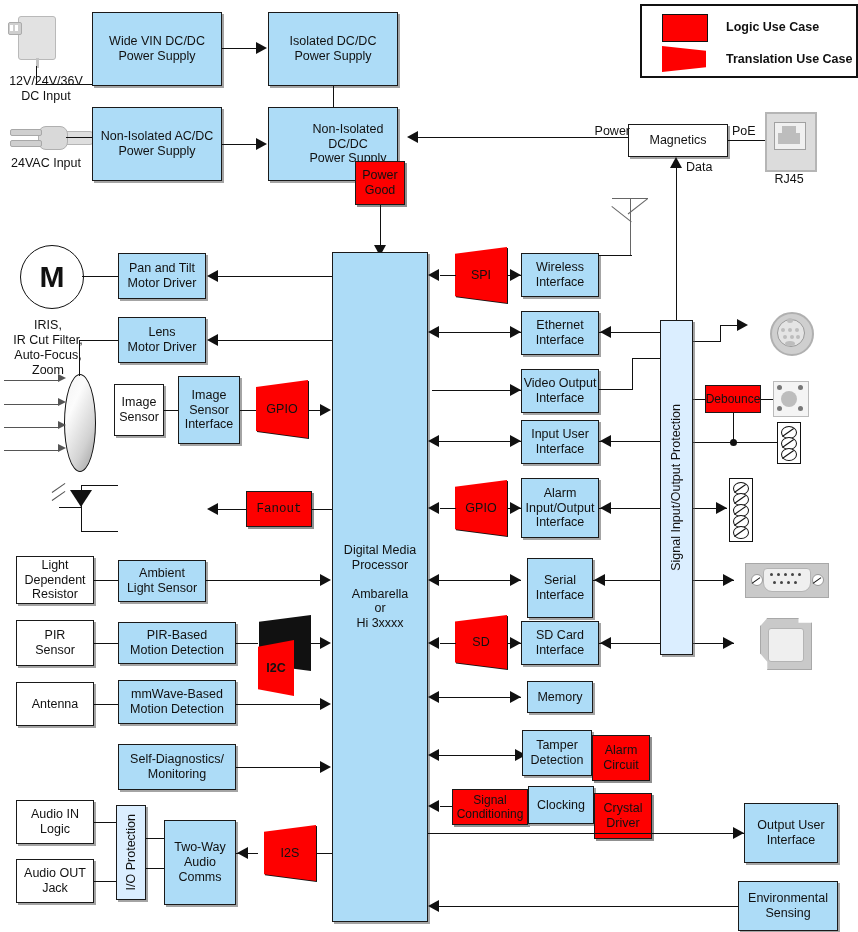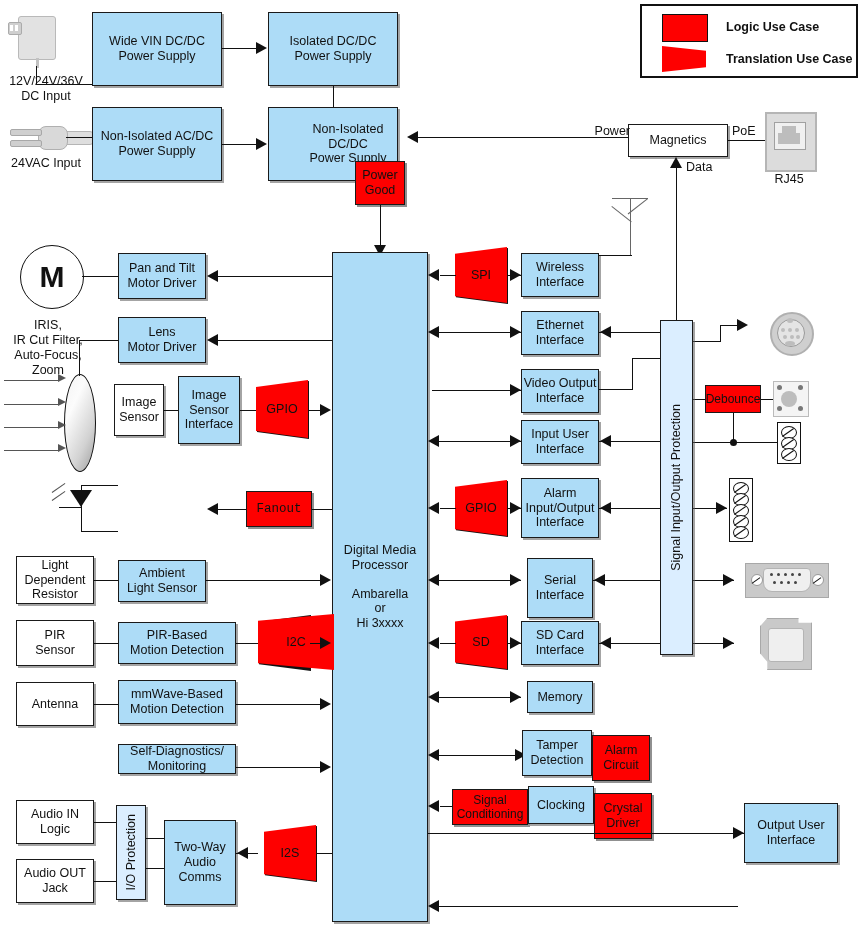--- a/index.html
+++ b/index.html
@@ -256,34 +256,34 @@
   <div class="h" style="left:206px;top:580px;width:114px;"></div>
   <div class="ar ar-r" style="left:320px;top:573.5px;"></div>
 
   <div class="blk white b-txt" style="left:16px;top:620px;width:78px;height:46px;">PIR
 Sensor</div>
   <div class="h" style="left:94px;top:643px;width:24px;"></div>
   <div class="blk blue b-txt" style="left:118px;top:622px;width:118px;height:42px;">PIR-Based
 Motion Detection</div>
   <div class="h" style="left:236px;top:643px;width:22px;"></div>
   <div class="trapb" style="left:259px;top:615px;width:52px;height:56px;"></div>
-  <div class="trap" style="left:258px;top:614px;width:76px;height:56px;">
+  <div class="trap" style="left:258px;top:640px;width:36px;height:56px;font-weight:bold;">
       <span class="tl">I2C</span>
     </div>
   <div class="h" style="left:310px;top:643px;width:10px;"></div>
   <div class="ar ar-r" style="left:320px;top:636.5px;"></div>
 
   <div class="blk white b-txt" style="left:16px;top:682px;width:78px;height:44px;">Antenna</div>
   <div class="h" style="left:94px;top:704px;width:24px;"></div>
   <div class="blk blue b-txt" style="left:118px;top:680px;width:118px;height:44px;">mmWave-Based
 Motion Detection</div>
   <div class="h" style="left:236px;top:704px;width:84px;"></div>
   <div class="ar ar-r" style="left:320px;top:697.5px;"></div>
 
-  <div class="blk blue b-txt" style="left:118px;top:744px;width:118px;height:30px;">Self-Diagnostics/
+  <div class="blk blue b-txt" style="left:118px;top:744px;width:118px;height:46px;">Self-Diagnostics/
 Monitoring</div>
   <div class="h" style="left:236px;top:767px;width:84px;"></div>
   <div class="ar ar-r" style="left:320px;top:760.5px;"></div>
 
   <div class="blk white b-txt" style="left:16px;top:800px;width:78px;height:44px;">Audio IN
 Logic</div>
   <div class="blk white b-txt" style="left:16px;top:859px;width:78px;height:44px;">Audio OUT
 Jack</div>
   <div class="h" style="left:94px;top:822px;width:22px;"></div>
   <div class="h" style="left:94px;top:881px;width:22px;"></div>
@@ -464,18 +464,20 @@
   <div class="blk red b-txt" style="left:594px;top:793px;width:58px;height:46px;">Crystal
 Driver</div>
 
   <div class="h" style="left:428px;top:833px;width:316px;"></div>
   <div class="ar ar-r" style="left:733px;top:826.5px;"></div>
   <div class="blk blue b-txt" style="left:744px;top:803px;width:94px;height:60px;">Output User
 Interface</div>
 
   <div class="h" style="left:432px;top:906px;width:306px;"></div>
   <div class="ar ar-l" style="left:428px;top:899.5px;"></div>
+  <div class="blk blue b-txt" style="left:738px;top:881px;width:100px;height:50px;">Environmental
+Sensing</div>
 
   <div class="blk paleblue" style="left:660px;top:320px;width:33px;height:335px;">
     <span class="vtext" style="position:static;">Signal Input/Output Protection</span>
   </div>
 
 </div>
 
 </body></html>

